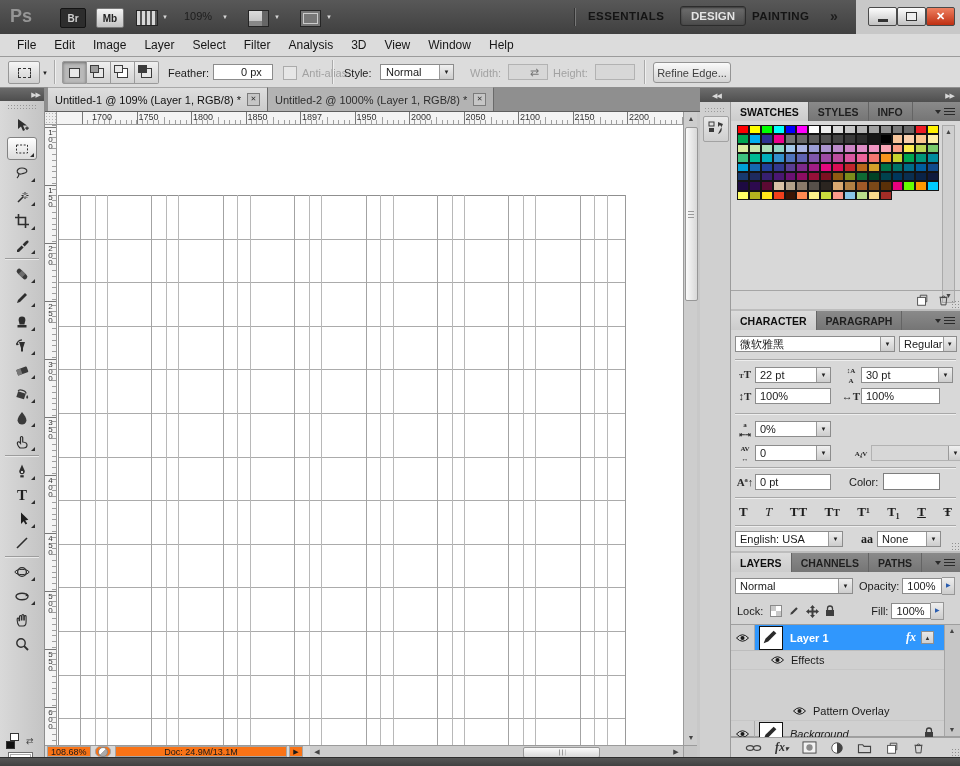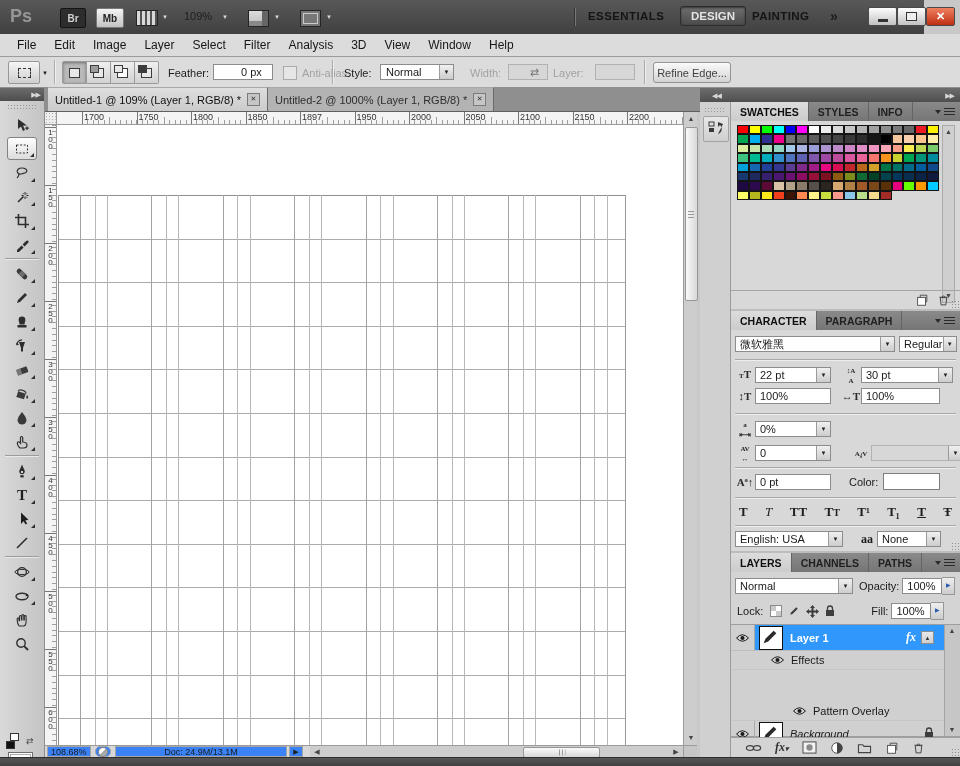--- a/index.html
+++ b/index.html
@@ -1,21 +1,21 @@
 <!DOCTYPE html>
 <html><head>
 <meta charset="utf-8">
 <style>
   html,body{margin:0;padding:0;background:#2b2b2b;}
   #win{position:relative;width:960px;height:766px;background:#c8c8c8;overflow:hidden;
        font-family:"Liberation Sans",sans-serif;font-size:11px;color:#1a1a1a;
        outline:1px solid #1e1e1e;}
   .abs{position:absolute;}
   
-  .titlebar{left:0;top:0;width:924px;height:34px;background:linear-gradient(#585858,#404040);border-bottom:1px solid #262626;}
+  .titlebar{left:0;top:0;width:856px;height:34px;background:linear-gradient(#585858,#404040);border-bottom:1px solid #262626;}
   .pslogo{left:10px;top:6px;font-size:18px;font-weight:bold;color:#969696;letter-spacing:0;}
   .appbtn{top:8px;height:18px;border-radius:2px;display:flex;align-items:center;justify-content:center;font-size:10px;font-weight:bold;}
   .btn-br{left:60px;width:24px;background:#2d2d2d;color:#cfcfcf;border:1px solid #141414;}
   .btn-mb{left:96px;width:26px;background:linear-gradient(#f4f4f4,#c3c3c3);color:#222;border:1px solid #787878;}
   .caret{font-size:6px;color:#1f1f1f;top:14px;}
   .tb-ico{top:10px;border:1px solid #252525;background:linear-gradient(#8a8a8a,#6a6a6a);}
   .zoomsel{left:184px;top:10px;color:#1d1d1d;font-size:11px;}
   .wslabel{top:10px;font-size:11.5px;font-weight:bold;color:#141414;letter-spacing:.4px;}
   .wsactive{left:680px;top:6px;padding:3px 10px;background:linear-gradient(#6e6e6e,#4b4b4b);border:1px solid #2c2c2c;border-radius:3px;color:#e4e4e4;font-size:11.5px;font-weight:bold;box-shadow:inset 0 1px 2px rgba(0,0,0,.5);}
   .chev{left:830px;top:8px;color:#1d1d1d;font-size:14px;font-weight:bold;}
@@ -74,21 +74,21 @@
   .vtick{position:absolute;left:0;height:1px;width:12px;background:#777;}
   .vnum{position:absolute;left:1px;font-size:8px;color:#333;writing-mode:vertical-rl;text-orientation:upright;letter-spacing:-2px;line-height:8px;}
   .canvas{left:57px;top:125px;width:626px;height:620px;background:#ffffff;overflow:hidden;}
   .gline{position:absolute;background:#b5b5b5;}
   
   .vscroll{left:683px;top:112px;width:14px;height:633px;background:#cdcdcd;border-left:1px solid #9b9b9b;box-sizing:border-box;}
   .sarrow{position:absolute;left:1px;width:12px;height:12px;font-size:7px;color:#444;text-align:center;line-height:12px;}
   .vthumb{position:absolute;left:1px;top:15px;width:11px;height:172px;background:linear-gradient(90deg,#fafafa,#d8d8d8);border:1px solid #979797;border-radius:2px;}
   .thumbgrip{position:absolute;left:2px;top:50%;width:6px;height:7px;margin-top:-3px;background:repeating-linear-gradient(180deg,#999 0 1px,transparent 1px 3px);}
   .statusbar{left:45px;top:745px;width:265px;height:12px;background:#d8d8d8;border-top:1px solid #9b9b9b;box-sizing:border-box;font-size:9px;}
-  .stbox{position:absolute;top:0px;height:11px;background:#3b82f6;border:1px solid #a5a5a5;box-sizing:border-box;display:flex;align-items:center;}
+  .stbox{position:absolute;top:0px;height:11px;background:#f97316;border:1px solid #a5a5a5;box-sizing:border-box;display:flex;align-items:center;}
   .hscroll{left:310px;top:745px;width:373px;height:12px;background:#cdcdcd;border-top:1px solid #9b9b9b;box-sizing:border-box;}
   .hthumb{position:absolute;left:213px;top:1px;width:75px;height:9px;background:linear-gradient(#fafafa,#d8d8d8);border:1px solid #979797;border-radius:2px;}
   .scorner{left:683px;top:745px;width:14px;height:12px;background:#c6c6c6;border-top:1px solid #9b9b9b;border-left:1px solid #9b9b9b;box-sizing:border-box;}
   .bottomstrip{left:0;top:757px;width:960px;height:9px;background:linear-gradient(#565656,#414141);border-top:1px solid #2e2e2e;box-sizing:border-box;}
   
   .dockhead{left:700px;top:88px;width:260px;height:14px;background:linear-gradient(#6d6d6d,#4f4f4f);color:#d8d8d8;font-size:7px;letter-spacing:-1px;}
   .iconstrip{left:700px;top:102px;width:31px;height:655px;background:#d0d0d0;border-right:1px solid #9b9b9b;box-sizing:border-box;}
   .stripgrip{left:4px;top:5px;width:22px;height:5px;background-image:radial-gradient(#9a9a9a 35%,transparent 40%);background-size:3px 3px;}
   .histbtn{left:3px;top:14px;width:24px;height:24px;border:1px solid #a2a2a2;border-radius:2px;background:linear-gradient(#e8e8e8,#cfcfcf);display:flex;align-items:center;justify-content:center;}
   .paneldock{left:731px;top:102px;width:229px;height:655px;background:#bdbdbd;}
@@ -204,21 +204,21 @@
     <div class="abs lbl lbl-dis" style="left:302px;">Anti-alias</div>
     <div class="abs vsep" style="left:332px;"></div>
     <div class="abs lbl" style="left:344px;">Style:</div>
     <div class="abs ipt" style="left:380px;top:7px;width:74px;padding-left:5px;">
         <span>Normal</span>
         <span class="ddb">▼</span>
       </div>
     <div class="abs lbl lbl-dis" style="left:470px;">Width:</div>
     <div class="abs ipt ipt-dis" style="left:508px;top:7px;width:40px;"></div>
     <div class="abs swapico">⇄</div>
-    <div class="abs lbl lbl-dis" style="left:553px;">Layer:</div>
+    <div class="abs lbl lbl-dis" style="left:553px;">Height:</div>
     <div class="abs ipt ipt-dis" style="left:595px;top:7px;width:40px;"></div>
     <div class="abs vsep" style="left:644px;"></div>
     <div class="abs refine">Refine Edge...</div>
   </div>
 
   <div class="abs toolscol">
     <div class="abs toolshead">▶▶</div>
     <div class="abs toolgrip"></div>
     <div class="abs" id="toolstack" style="left:0;top:24px;width:44px;">
         <div class="tool">
@@ -403,21 +403,21 @@
         <span>Untitled-2 @ 1000% (Layer 1, RGB/8) *</span>
         <span class="tabclose">✕</span>
       </div>
     </div>
 
   <div class="abs rcorner"></div>
   <div class="abs hruler" id="hruler">
       <div class="mid"></div>
       <div class="minor"></div>
       <div class="htick" style="left: 25px;"></div>
-      <div class="hnum" style="left: 27px;">1700</div>
+      <div class="hnum" style="left: 35px;">1700</div>
       <div class="htick" style="left: 79.5px;"></div>
       <div class="hnum" style="left: 81.5px;">1750</div>
       <div class="htick" style="left: 134px;"></div>
       <div class="hnum" style="left: 136px;">1800</div>
       <div class="htick" style="left: 188.5px;"></div>
       <div class="hnum" style="left: 190.5px;">1850</div>
       <div class="htick" style="left: 243px;"></div>
       <div class="hnum" style="left: 245px;">1897</div>
       <div class="htick" style="left: 297.5px;"></div>
       <div class="hnum" style="left: 299.5px;">1950</div>

